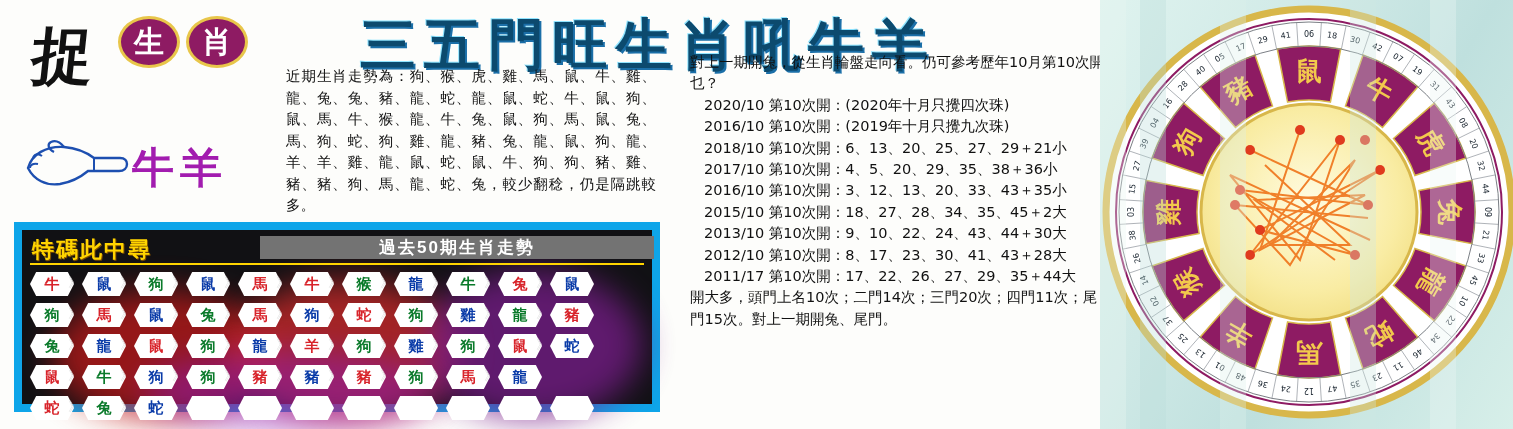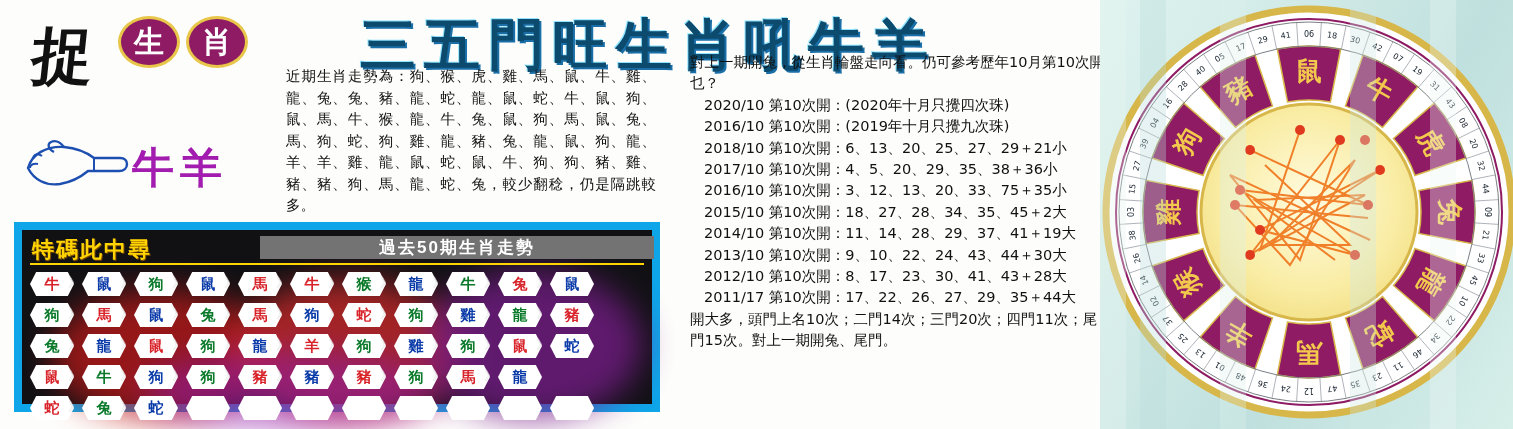--- a/index.html
+++ b/index.html
@@ -272,23 +272,22 @@
   <div id="headline">三五門旺生肖吼牛羊</div>
 
   <div id="left-col">近期生肖走勢為：狗、猴、虎、雞、馬、鼠、牛、雞、龍、兔、兔、豬、龍、蛇、龍、鼠、蛇、牛、鼠、狗、鼠、馬、牛、猴、龍、牛、兔、鼠、狗、馬、鼠、兔、馬、狗、蛇、狗、雞、龍、豬、兔、龍、鼠、狗、龍、羊、羊、雞、龍、鼠、蛇、鼠、牛、狗、狗、豬、雞、豬、豬、狗、馬、龍、蛇、兔，較少翻稔，仍是隔跳較多。</div>
 
   <div id="right-col">
     <div class="wrapline">對上一期開兔，從生肖輪盤走向看。仍可參考歷年10月第10次開乜？</div>
     <div class="line indent">2020/10 第10次開：(2020年十月只攪四次珠)</div>
     <div class="line indent">2016/10 第10次開：(2019年十月只攪九次珠)</div>
     <div class="line indent">2018/10 第10次開：6、13、20、25、27、29＋21小</div>
     <div class="line indent">2017/10 第10次開：4、5、20、29、35、38＋36小</div>
-    <div class="line indent">2016/10 第10次開：3、12、13、20、33、75＋35小</div>
+    <div class="line indent">2016/10 第10次開：3、12、13、20、33、43＋35小</div>
     <div class="line indent">2015/10 第10次開：18、27、28、34、35、45＋2大</div>
-    <div class="line indent">2014/10 第10次開：11、14、28、29、37、41＋19大</div>
     <div class="line indent">2013/10 第10次開：9、10、22、24、43、44＋30大</div>
     <div class="line indent">2012/10 第10次開：8、17、23、30、41、43＋28大</div>
     <div class="line indent">2011/17 第10次開：17、22、26、27、29、35＋44大</div>
     <div class="wrapline">開大多，頭門上名10次；二門14次；三門20次；四門11次；尾門15次。對上一期開兔、尾門。</div>
   </div>
 
   <div id="trend-panel">
     <div class="glow" style="left:30px; top:60px; width:220px; height:130px; background:#c21a1a;"></div>
     <div class="glow" style="left:210px; top:50px; width:230px; height:140px; background:#d42b2b;"></div>
     <div class="glow" style="left:400px; top:40px; width:220px; height:150px; background:#7a1d8c;"></div>

